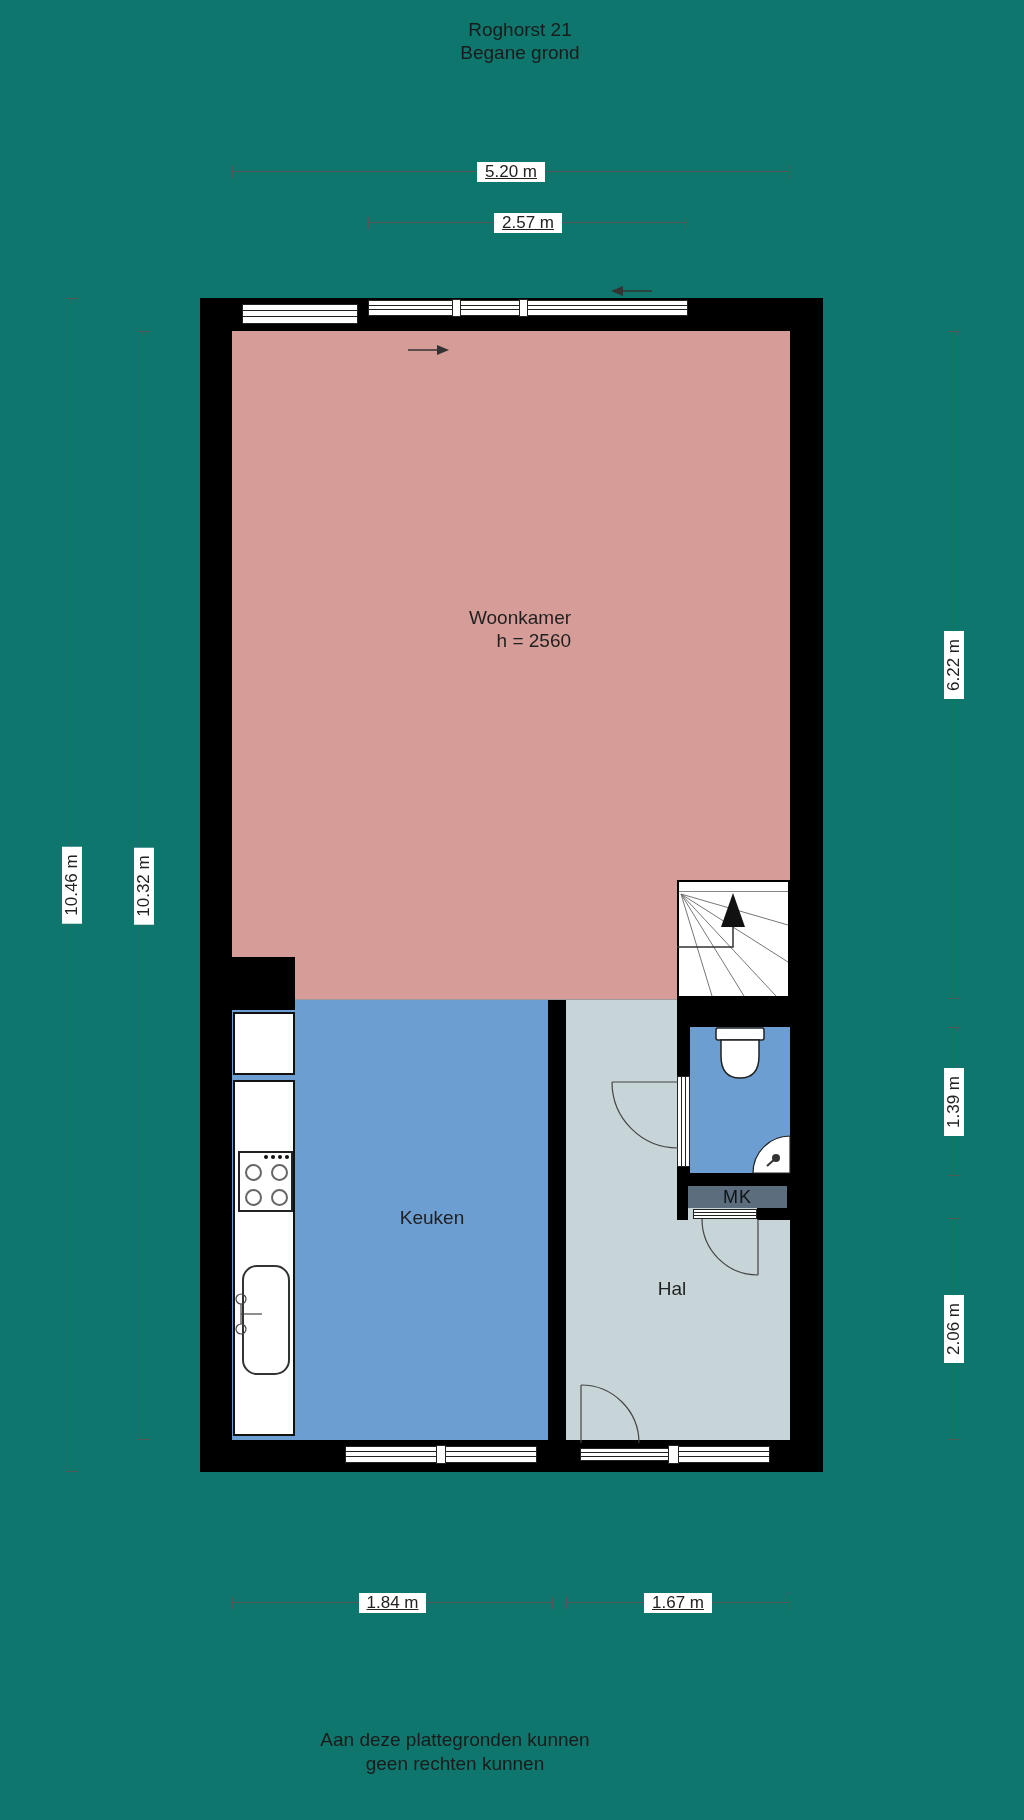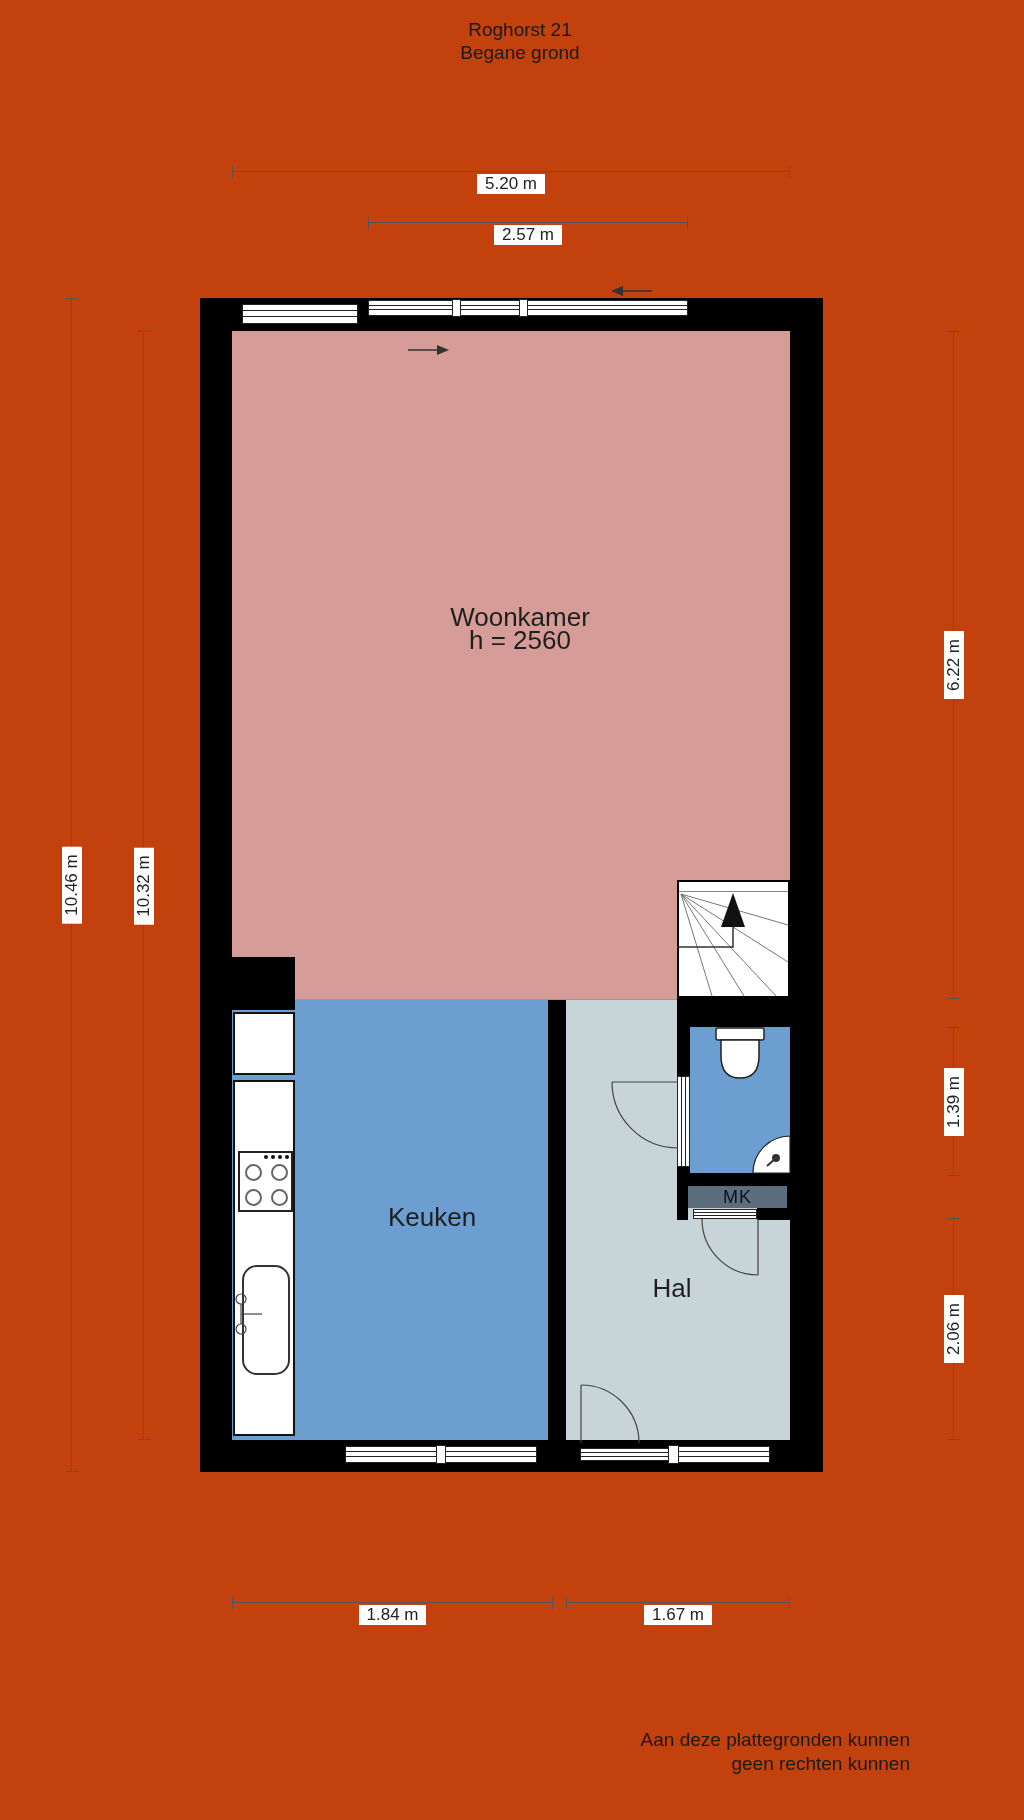--- a/index.html
+++ b/index.html
@@ -1,33 +1,33 @@
 <!DOCTYPE html>
 <html><head>
 <meta charset="utf-8">
 <style>
   html,body{margin:0;padding:0;background:#fff;}
-  .page{position:relative;width:1024px;height:1820px;background:#c2410c;overflow:hidden;
+  .page{position:relative;width:1024px;height:1820px;background:#0f766e;overflow:hidden;
         font-family:"Liberation Sans", sans-serif;color:#1a1a1a;}
   .title{position:absolute;left:0;top:18px;width:1040px;text-align:center;
          font-size:19px;line-height:23px;color:#1a1a1a;}
   .wall{position:absolute;background:#000;}
   .room{position:absolute;}
-  .room-label{position:absolute;transform:translate(-50%,-50%);text-align:center;
-              font-size:26px;line-height:23px;white-space:nowrap;color:#1f1f1f;}
+  .room-label{position:absolute;transform:translate(-50%,-50%);text-align:right;
+              font-size:19px;line-height:23px;white-space:nowrap;color:#1f1f1f;}
   .mk-box{position:absolute;left:688px;top:1186px;width:99px;height:22px;
           display:flex;align-items:center;justify-content:center;
           font-size:18px;color:#0d1418;letter-spacing:1px;}
   
   .hdim{position:absolute;height:0;border-top:1px solid #555;}
   .hdim::before,.hdim::after{content:'';position:absolute;top:-6px;height:12px;border-left:1px solid #555;}
   .hdim::before{left:0;}
   .hdim::after{right:0;}
-  .hdim .lbl{position:absolute;left:50%;top:12px;transform:translate(-50%,-50%);
-             background:#fff;padding:0 8px;font-size:17px;white-space:nowrap;color:#222;}
+  .hdim .lbl{position:absolute;left:50%;top:0;transform:translate(-50%,-50%);
+             background:#fff;padding:0 8px;font-size:17px;white-space:nowrap;color:#222;text-decoration:underline;}
   .vdim{position:absolute;width:0;border-left:1px solid #555;}
   .vdim::before,.vdim::after{content:'';position:absolute;left:-6px;width:12px;border-top:1px solid #555;}
   .vdim::before{top:0;}
   .vdim::after{bottom:0;}
   .vdim .lbl{position:absolute;left:0;top:50%;transform:translate(-50%,-50%) rotate(-90deg);
              background:#fff;padding:0 8px;font-size:17px;white-space:nowrap;color:#222;}
   
   .winH{position:absolute;background:#fff;border:1px solid #222;box-sizing:border-box;}
   .winH::before,.winH::after{content:'';position:absolute;left:0;right:0;border-top:1px solid #222;}
   .winH::before{top:29%;}
@@ -43,21 +43,21 @@
   .stairs .landing{position:absolute;left:0;right:0;top:9px;border-top:1px solid #888;}
   
   .counter{position:absolute;background:#fff;border:2px solid #111;box-sizing:border-box;}
   .stove{position:absolute;left:238px;top:1151px;width:55px;height:61px;
          background:#fff;border:2px solid #222;box-sizing:border-box;}
   .burner{position:absolute;width:17px;height:17px;border:2px solid #666;border-radius:50%;box-sizing:border-box;}
   .dot{position:absolute;width:4px;height:4px;background:#111;border-radius:50%;}
   .sink{position:absolute;left:242px;top:1265px;width:48px;height:110px;
         background:#fff;border:2px solid #333;border-radius:15px;box-sizing:border-box;}
   .boundary{position:absolute;background:#9a9a9a;}
-  .disclaimer{position:absolute;left:0;top:1728px;width:910px;text-align:right;
+  .disclaimer{position:absolute;left:0;top:1728px;width:910px;text-align:center;
               font-size:19px;line-height:24px;color:#1a1a1a;}
   svg.overlay{position:absolute;left:0;top:0;pointer-events:none;}
 </style>
 </head>
 <body>
 
 <div class="page">
 
   <div class="title">
     <div>Roghorst 21</div>

